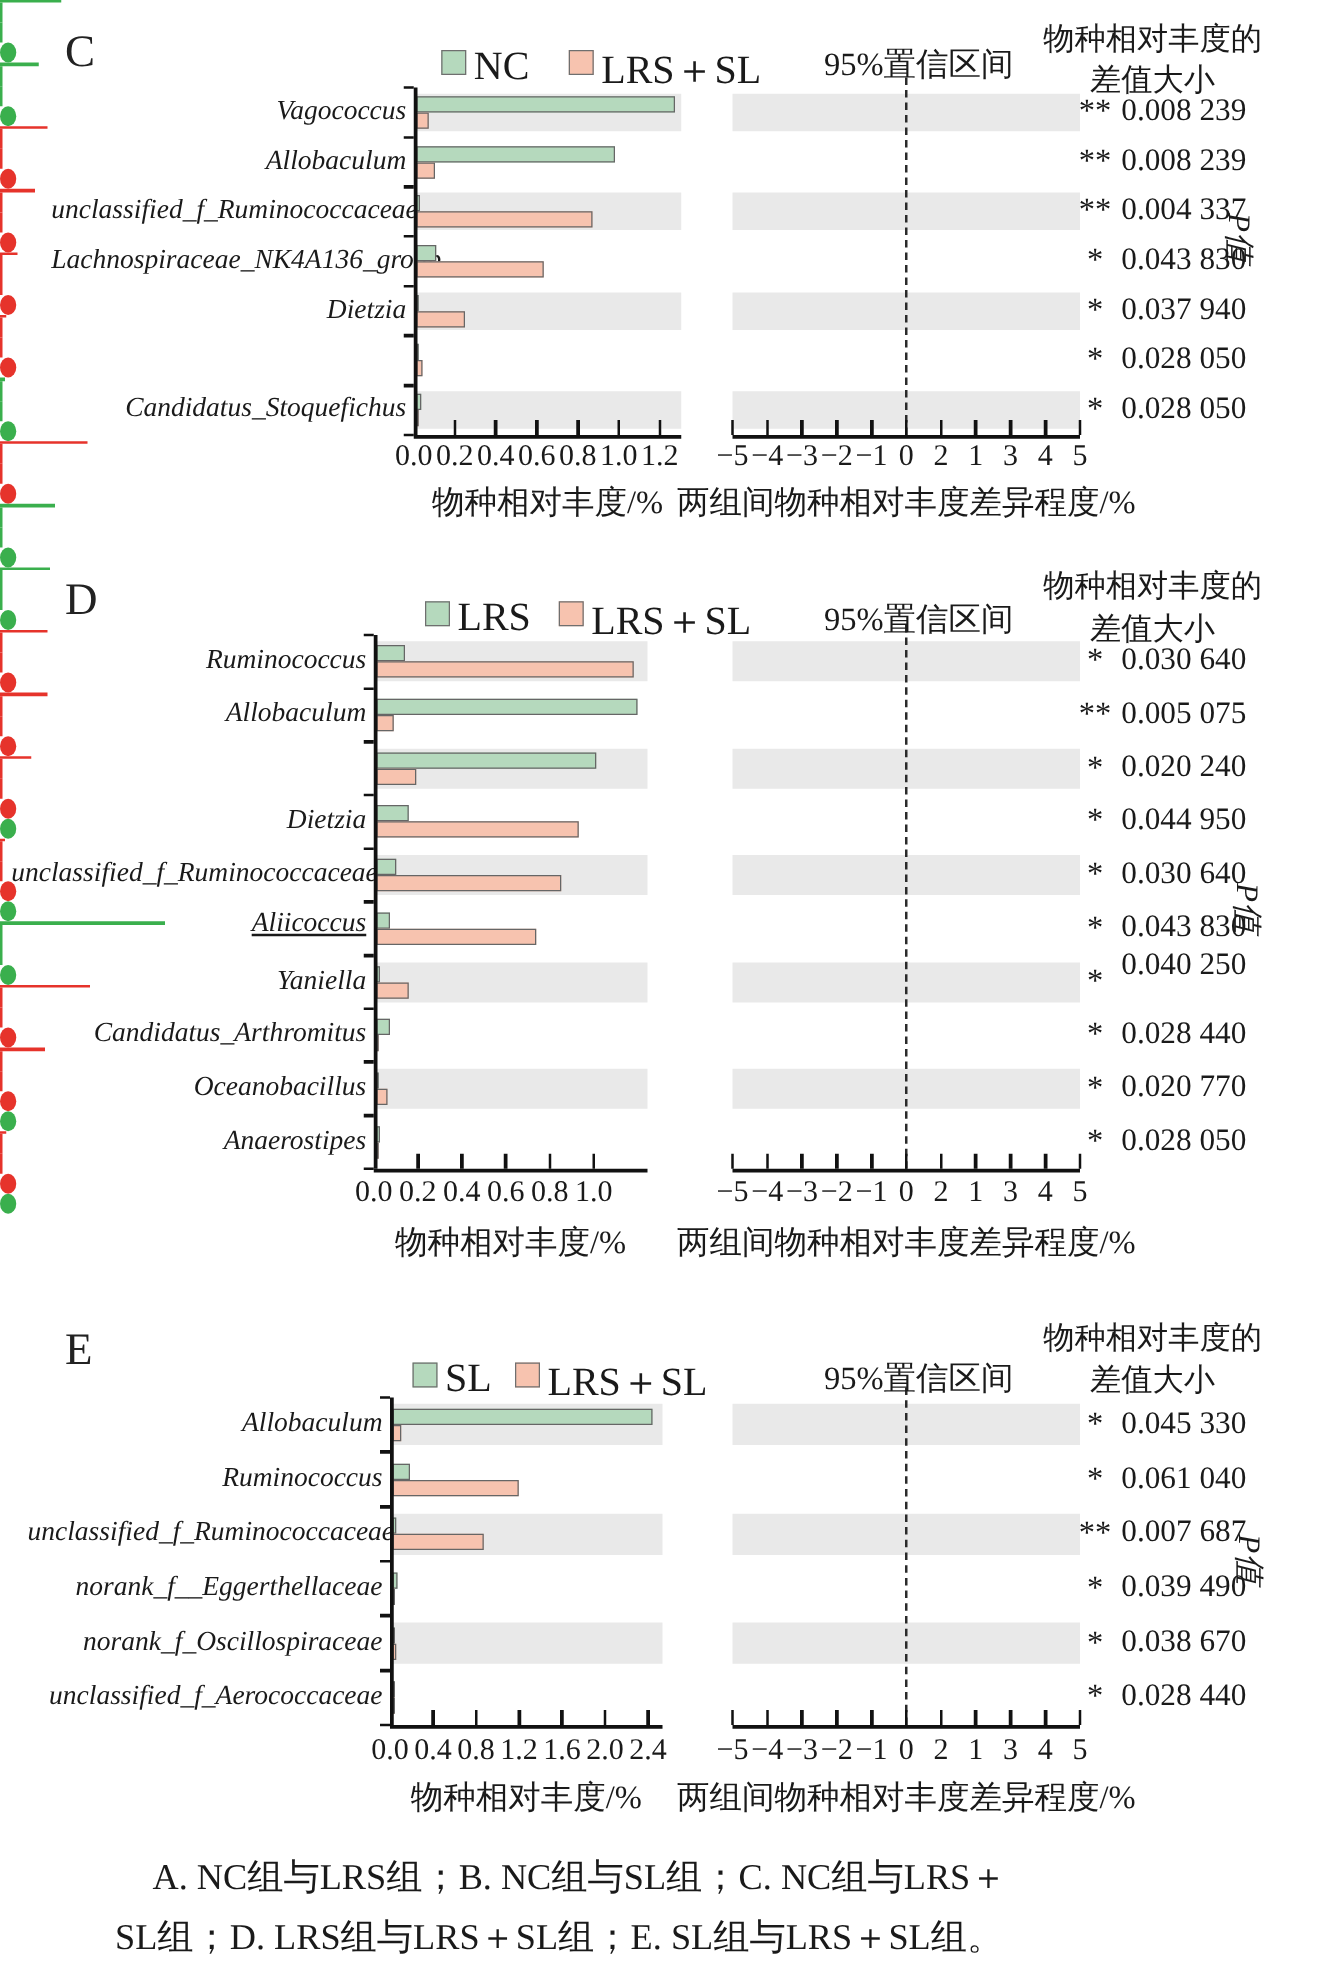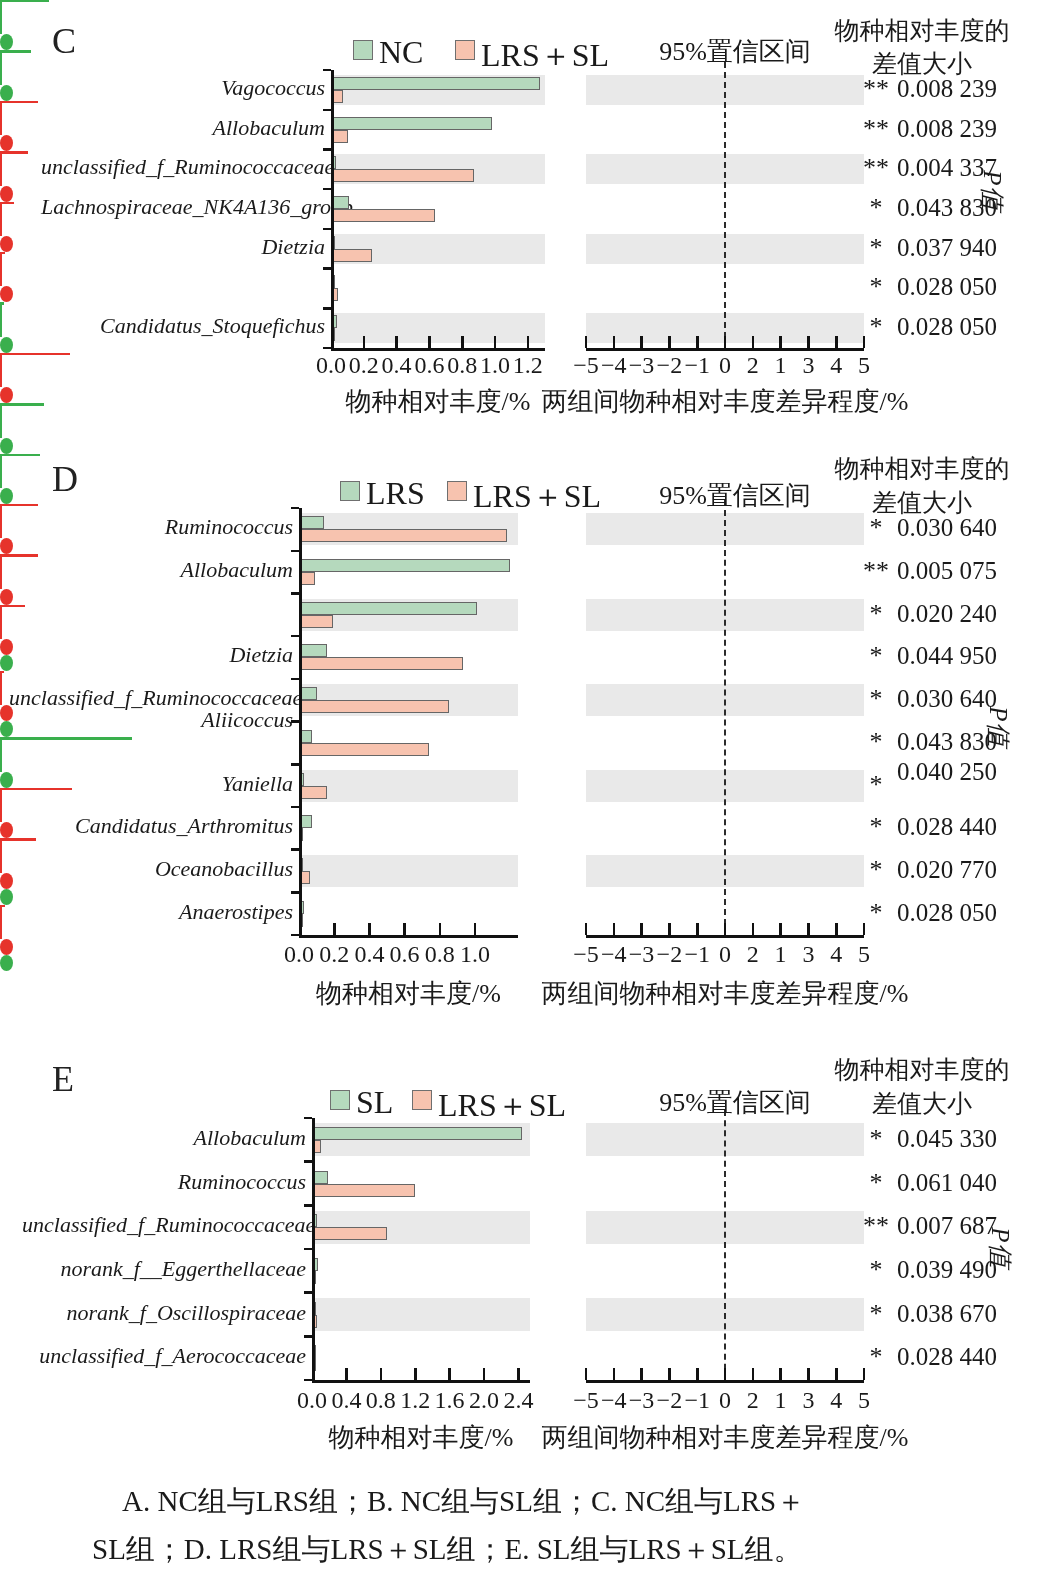--- a/index.html
+++ b/index.html
@@ -208,21 +208,21 @@
     <div class="abs stripe" style="left: 586px; top: 684.15px; width: 278px; height: 32px; background: rgb(233, 233, 233);"></div>
     <div class="abs taxon-label" style="left: 9px; top: 685.15px; width: 284px;">unclassified_f_Ruminococcaceae</div>
     <div class="abs bar" style="left: 301px; top: 687.15px; width: 15.84px; height: 13px; background: rgb(181, 217, 189);"></div>
     <div class="abs bar" style="left: 301px; top: 700.15px; width: 147.84px; height: 13px; background: rgb(247, 195, 175);"></div>
     <div style="left: 683.3px; top: 698.95px; width: 37.53px; height: 2.4px; background: rgb(230, 51, 43);"></div>
     <div style="left: 682.3px; top: 692.15px; width: 2.4px; height: 16px; background: rgb(230, 51, 43);"></div>
     <div style="left: 719.43px; top: 692.15px; width: 2.4px; height: 16px; background: rgb(230, 51, 43);"></div>
     <div style="left: 697.65px; top: 692.15px; width: 13px; height: 16px; border-radius: 50%; background: rgb(230, 51, 43);"></div>
     <div class="abs stars" style="left: 860px; top: 684.15px; width: 32px;">*</div>
     <div class="abs pval" style="left: 897px; top: 685.15px;">0.030 640</div>
-    <div class="abs taxon-label" style="left: 9px; top: 707px; width: 284px;">Aliicoccus</div>
+    <div class="abs taxon-label" style="left: 9px; top: 725px; width: 284px; text-decoration: underline;">Aliicoccus</div>
     <div class="abs bar" style="left: 301px; top: 729.85px; width: 10.56px; height: 13px; background: rgb(181, 217, 189);"></div>
     <div class="abs bar" style="left: 301px; top: 742.85px; width: 128.48px; height: 13px; background: rgb(247, 195, 175);"></div>
     <div style="left: 694.42px; top: 741.65px; width: 25.02px; height: 2.4px; background: rgb(230, 51, 43);"></div>
     <div style="left: 693.42px; top: 734.85px; width: 2.4px; height: 16px; background: rgb(230, 51, 43);"></div>
     <div style="left: 718.04px; top: 734.85px; width: 2.4px; height: 16px; background: rgb(230, 51, 43);"></div>
     <div style="left: 700.43px; top: 734.85px; width: 13px; height: 16px; border-radius: 50%; background: rgb(230, 51, 43);"></div>
     <div class="abs stars" style="left: 860px; top: 726.85px; width: 32px;">*</div>
     <div class="abs pval" style="left: 897px; top: 727.85px;">0.043 830</div>
     <div class="abs stripe" style="left: 301px; top: 769.55px; width: 217px; height: 32px; background: rgb(233, 233, 233);"></div>
     <div class="abs stripe" style="left: 586px; top: 769.55px; width: 278px; height: 32px; background: rgb(233, 233, 233);"></div>

